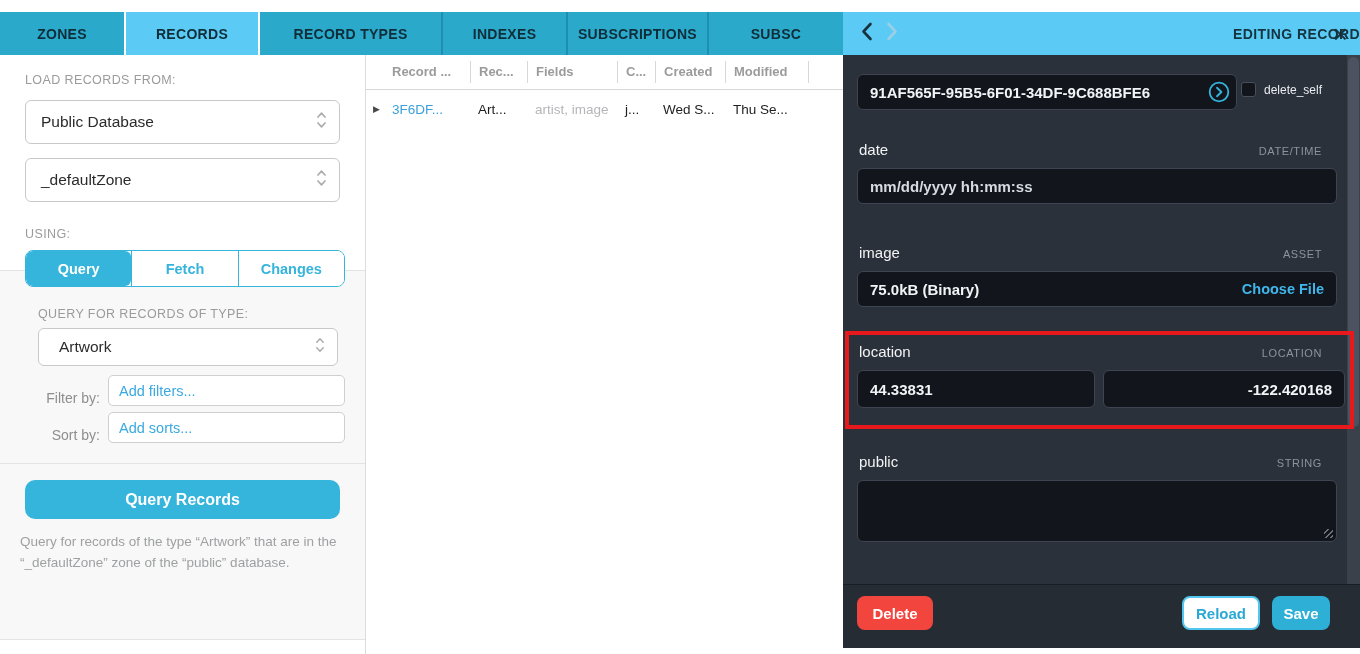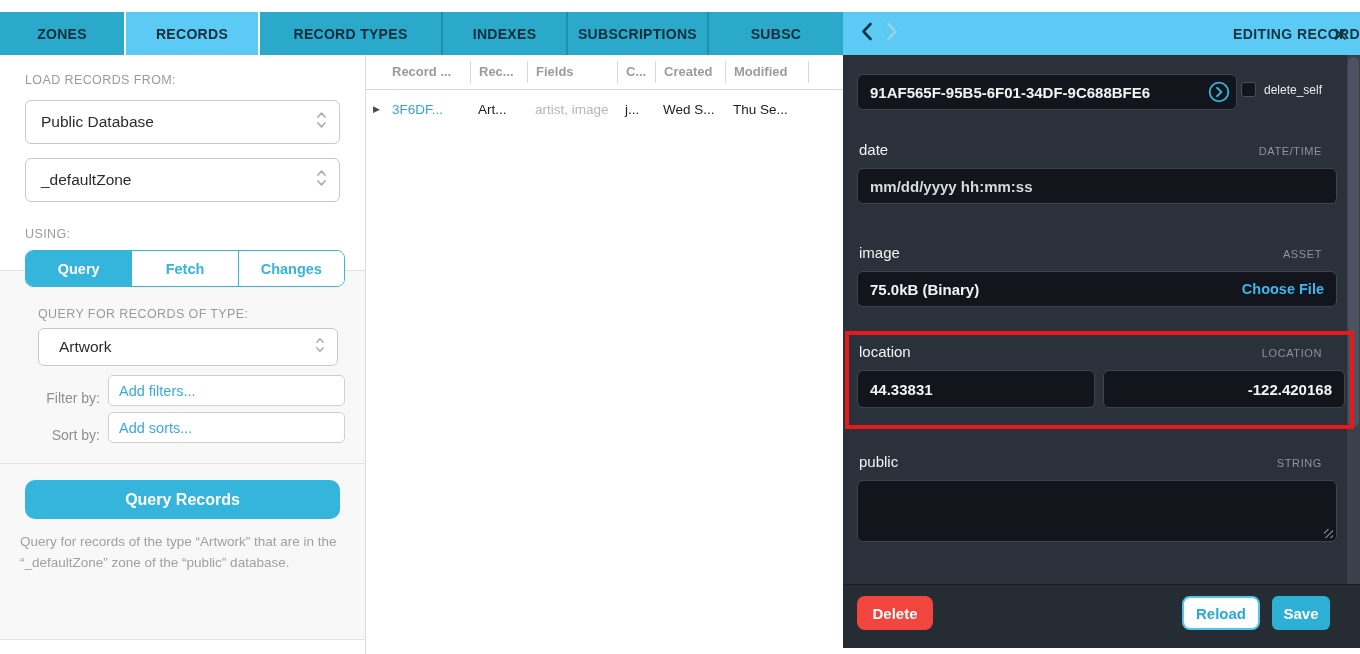--- a/index.html
+++ b/index.html
@@ -36,21 +36,21 @@
   .select .sel-text { flex:1; font-size:15.5px; color:#2B2B2B; font-weight:500; }
   .segmented {
     position:absolute; left:25px; top:195px; width:320px; height:37px;
     border:1px solid #35B4DC; border-radius:8px; display:flex; overflow:hidden; background:#fff;
   }
   .segment {
     flex:1; display:flex; align-items:center; justify-content:center;
     color:#35B4DC; font-size:14.5px; font-weight:700; border-left:1px solid #35B4DC; cursor:pointer; background:#fff;
   }
   .segment:first-child { border-left:none; }
-  .segment.active { background:#35B4DC; color:#fff; }
+  .segment.active { background:#35B4DC; color:#fff;border-radius:6px; }
   .form-row { position:absolute; left:0; width:345px; height:31px; display:flex; align-items:flex-end; }
   .form-row .row-label { width:108px; text-align:right; color:#8E8E8E; font-size:14px; padding-right:8px; }
   .pill-input {
     flex:1; height:31px; background:#fff; border:1px solid #CFCFCF; border-radius:5px;
     display:flex; align-items:center; padding:0 10px; color:#3AA9E0; font-size:14.5px; font-weight:500; cursor:text;
   }
   .primary-btn {
     position:absolute; left:25px; top:425px; width:315px; height:39px; background:#35B4DC; border:none;
     border-radius:10px; color:#fff; font-size:16px; font-weight:700; font-family:"Liberation Sans",sans-serif; cursor:pointer;
   }
@@ -98,21 +98,21 @@
     border:1px solid #3E4551; border-radius:6px; cursor:text;
   }
   .ta-handle { position:absolute; right:3px; bottom:3px; width:9px; height:9px;
     background:repeating-linear-gradient(135deg, transparent 0 2.5px, #6B727C 2.5px 4px); cursor:nwse-resize; }
   .ed-footer { position:absolute; left:0; top:529px; width:517px; height:64px; background:#262C34; border-top:1px solid #181D24; }
   .btn { position:absolute; top:11px; height:34px; border-radius:8px; font-family:"Liberation Sans",sans-serif;
          font-size:15px; font-weight:700; display:flex; align-items:center; justify-content:center; cursor:pointer; border:none; }
   .btn-delete { left:14px; width:76px; background:#F2453D; color:#fff; }
   .footer-right { position:absolute; right:30px; top:11px; display:flex; gap:12px; }
   .btn-reload { position:static; width:78px; height:34px; background:#fff; border:2px solid #53C6F0; color:#2BA9D6; }
-  .btn-save { position:static; width:58px; height:34px; background:#2EAFD6; color:#fff;border-radius:6px; }
+  .btn-save { position:static; width:58px; height:34px; background:#2EAFD6; color:#fff; }
   input.ghost { position:absolute; inset:0; width:100%; height:100%; background:transparent; border:none; outline:none;
     color:#F2F4F6; font-size:15px; font-weight:700; font-family:"Liberation Sans",sans-serif; padding:0 12px; }
   input.ghost::placeholder { color:#D6DBE1; opacity:1; }
 </style>
 </head>
 <body>
 
 <div id="app">
 
   <div class="tabbar">

